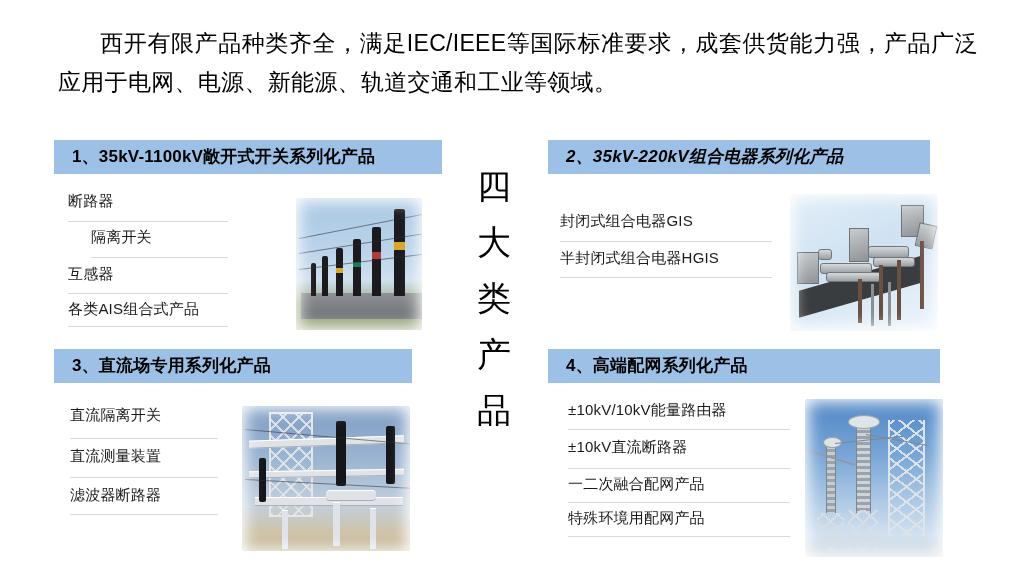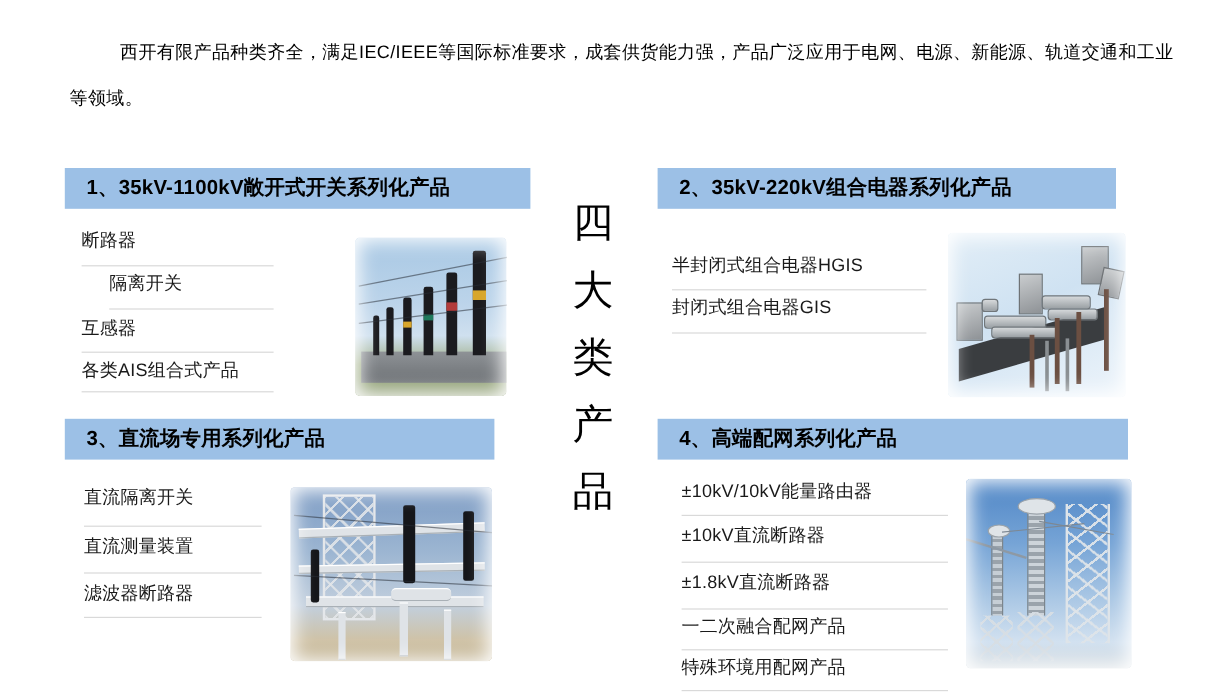--- a/index.html
+++ b/index.html
@@ -15,21 +15,21 @@
     font-family: "Liberation Sans", "DejaVu Sans", sans-serif;
     color: #000000;
   }
 
   
   #intro-paragraph {
     position: absolute;
     left: 58px;
     top: 24px;
     width: 920px;
-    font-size: 15px;
+    font-size: 23px;
     line-height: 39px;
     letter-spacing: 0.3px;
     color: #000000;
     text-align: justify;
   }
   #intro-paragraph .indent { display: inline-block; width: 42px; }
 
   
   #center-title {
     position: absolute;
@@ -235,26 +235,26 @@
       <div class="band" style="top:42%;"></div>
     </div>
   <div class="pole" style="left:21%; width:6px; height:30%;"></div>
   <div class="pole" style="left:12%; width:5px; height:25%;"></div>
   <div class="wire" style="left:2%; top:30%; width:130%; transform:rotate(-11deg);"></div>
   <div class="wire" style="left:2%; top:42%; width:130%; transform:rotate(-9deg);"></div>
   <div class="wire" style="left:2%; top:54%; width:130%; transform:rotate(-7deg);"></div>
   <div class="soft"></div>
 </div>
 
-<div class="cat-block" id="cat-2" style="left:548px; top:140px; width:382px;">
+<div class="cat-block" id="cat-2" style="left:548px; top:140px; width:382px;font-style:italic;">
   <div class="cat-header">2、35kV-220kV组合电器系列化产品</div>
 </div>
 <ul class="cat-list" id="list-2" style="left:560px; top:206px; width:212px;">
+  <li style="height:35px; line-height:30px;">封闭式组合电器GIS</li>
   <li style="height:35px; line-height:32px;">半封闭式组合电器HGIS</li>
-  <li style="height:35px; line-height:30px;">封闭式组合电器GIS</li>
 </ul>
 
 <div class="photo" id="photo-gis" style="left:790px; top:194px; width:148px; height:137px;">
   <div class="sky"></div>
   <div class="cad-plate" style="left:6%; top:58%; width:84%; height:20%;"></div>
   <div class="cad-box" style="left:5%; top:42%; width:13%; height:22%;"></div>
   <div class="cad-box" style="left:40%; top:25%; width:12%; height:23%;"></div>
   <div class="cad-box" style="left:75%; top:8%; width:14%; height:22%;"></div>
   <div class="cad-box" style="left:86%; top:22%; width:11%; height:16%; transform:rotate(12deg);"></div>
   <div class="cad-tube" style="left:20%; top:50%; width:34%; height:7%;"></div>
@@ -297,21 +297,20 @@
   <div class="wire" style="left:2%; top:50%; width:120%; transform:rotate(3deg);"></div>
   <div class="soft"></div>
 </div>
 
 <div class="cat-block" id="cat-4" style="left:548px; top:349px; width:392px;">
   <div class="cat-header">4、高端配网系列化产品</div>
 </div>
 <ul class="cat-list" id="list-4" style="left:568px; top:396px; width:222px;">
   <li style="height:33px; line-height:28px;">±10kV/10kV能量路由器</li>
   <li style="height:38px; line-height:34px;">±10kV直流断路器</li>
-  <li style="height:38px; line-height:34px;">±1.8kV直流断路器</li>
   <li style="height:33px; line-height:30px;">一二次融合配网产品</li>
   <li style="height:33px; line-height:30px;">特殊环境用配网产品</li>
 </ul>
 
 <div class="photo" id="photo-tower" style="left:805px; top:399px; width:138px; height:158px;">
   <div class="sky"></div>
   <div class="tower" style="left:60%; top:13%; width:24%; height:74%;"></div>
   <div class="column" style="left:37%; top:16%; width:13px; height:56%;"></div>
   <div class="cap" style="left:31%; top:10%; width:30px; height:12px;"></div>
   <div class="column" style="left:15%; top:28%; width:8px; height:44%; background:repeating-linear-gradient(180deg,#9aa3ab 0 3px,#c6ced5 3px 6px);"></div>

